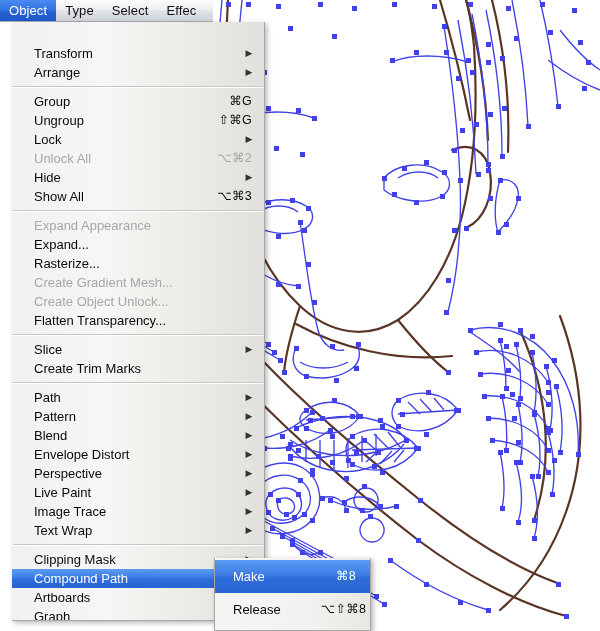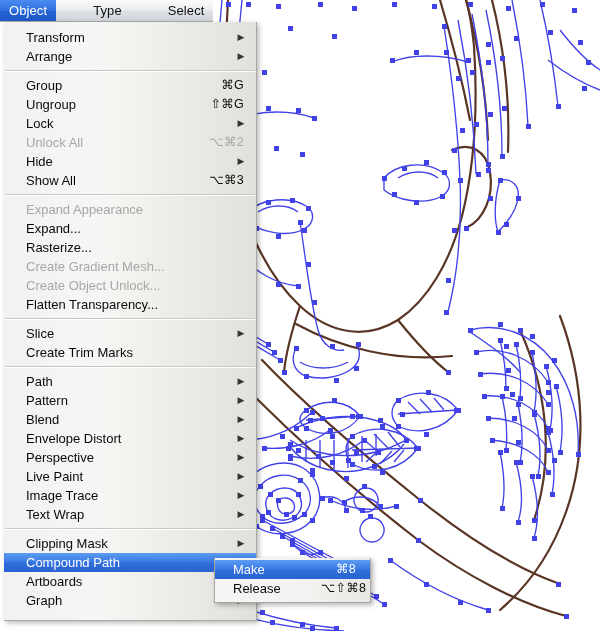--- a/index.html
+++ b/index.html
@@ -35,48 +35,47 @@
     width: 213px;
     height: 22px;
     background: linear-gradient(180deg,#fbfbfb 0%, #eceef0 45%, #dfe2e6 55%, #cfd3d8 100%);
     border-bottom: 1px solid #a9adb2;
     box-sizing: border-box;
     display: flex;
     align-items: stretch;
     overflow: hidden;
     font-size: 13px;
     z-index: 20;
-    gap: 28px;
   }
   .menubar-item {
     display: flex;
     align-items: center;
     padding: 0 9px;
     color: #111;
     white-space: nowrap;
     letter-spacing: .1px;
   }
   .menubar-item.active {
     background: linear-gradient(180deg,#4a8cf0 0%, #2f6fdf 52%, #2563d4 53%, #1f58c9 100%);
     color: #ffffff;
   }
 
   
   #menu-panel {
     position: absolute;
-    left: 4px;
+    left: 12px;
     top: 22px;
     width: 253px;
     height: 599px;
     box-sizing: border-box;
     background: linear-gradient(90deg,#f2f1ef 0%, #f7f6f4 38%, #eceae6 72%, #e2e0dc 100%);
     border-right: 1px solid #a8a6a2;
     border-bottom: 1px solid #a8a6a2;
     box-shadow: 2px 2px 5px rgba(0,0,0,.28);
-    padding-top: 6px;
+    padding-top: 22px;
     font-size: 13px;
     color: #0a0a0a;
     z-index: 21;
     overflow: hidden;
   }
 
   .mi {
     position: relative;
     height: 19px;
     line-height: 19px;
@@ -129,21 +128,21 @@
     box-sizing: border-box;
     background: linear-gradient(90deg,#f6f5f3 0%, #f3f2f0 60%, #e9e7e3 100%);
     border: 1px solid #a8a6a2;
     border-top: none;
     box-shadow: 2px 2px 5px rgba(0,0,0,.30);
     padding: 2px 0 4px 0;
     font-size: 13px;
     color: #0a0a0a;
     z-index: 30;
   }
-  #submenu .mi { padding-left: 18px; height: 19px; line-height: 19px; gap: 20px; }
+  #submenu .mi { padding-left: 18px; height: 33px; line-height: 19px; gap: 20px; }
   #submenu .mi .shortcut { padding-right: 8px; }
 </style>
 </head>
 <body>
 
 <div id="stage">
 
   <div id="artboard">
     <svg width="600" height="631" viewBox="0 0 600 631" xmlns="http://www.w3.org/2000/svg">
       <rect x="0" y="0" width="600" height="631" fill="#ffffff"></rect>

